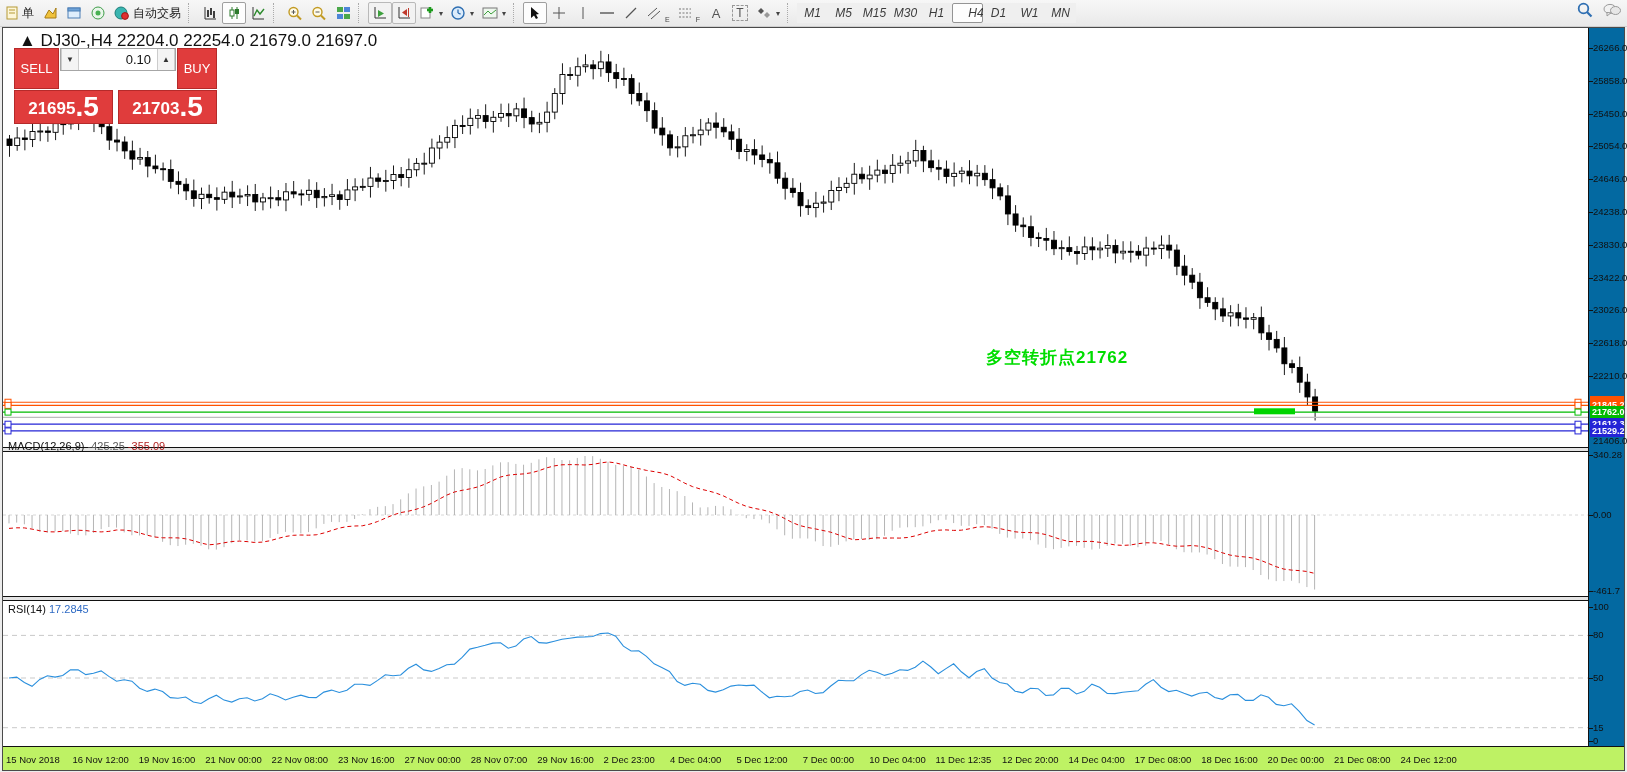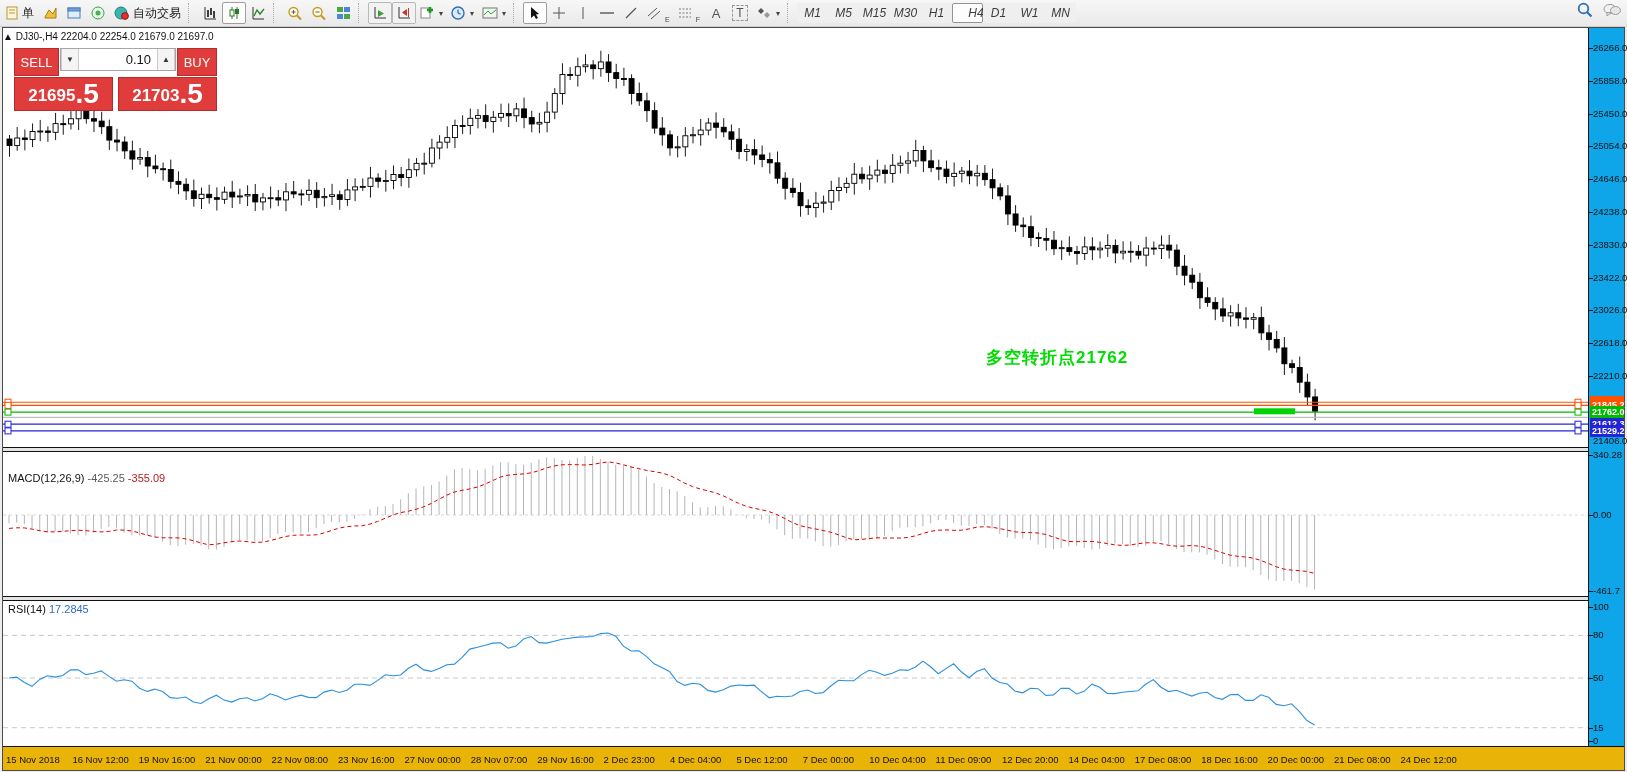--- a/index.html
+++ b/index.html
@@ -23,38 +23,38 @@
   .toolbar-right { position:absolute; right:6px; top:2px; display:flex; gap:10px; align-items:center; }
 
   
   .chart-window { position:absolute; left:2px; top:27px; width:1623px; height:744px;
     background:#fff; border:1px solid #4a4a4a; }
   .plot { position:absolute; left:0; top:0; width:1585px; height:742px; }
   .pane { position:absolute; left:0; background:#fff; }
   .split { position:absolute; left:0; width:1621px; height:5px; background:#e4e4e4;
     border-top:1px solid #111; border-bottom:1px solid #111; }
   .axis-col { position:absolute; left:1585px; top:0; width:36px; height:718px;
-    border-left:1px solid #111; background:#0ea5e9; }
+    border-left:1px solid #111; background:#0369a1; }
   .axis-label { position:absolute; left:4px; font-size:9.5px; color:#111; white-space:nowrap; }
   .axis-tickmark { position:absolute; left:0; width:4px; height:1px; background:#111; }
   .badge { position:absolute; left:1px; width:34px; height:12px; color:#fff;
     font-size:9px; font-weight:bold; line-height:12px; padding-left:2px; white-space:nowrap; }
   .time-axis { position:absolute; left:0; top:718px; width:1621px; height:24px;
-    background:#eab308; border-top:1px solid #111; }
+    background:#bef264; border-top:1px solid #111; }
   .time-label { position:absolute; top:7px; font-size:9.5px; color:#111; white-space:nowrap; }
 
-  .chart-title { position:absolute; left:0; top:3px; font-size:10px; color:#111; z-index:5; }
+  .chart-title { position:absolute; left:16px; top:3px; font-size:17px; color:#111; z-index:5; }
   .chart-title b { font-weight:normal; }
 
   .pane-label { position:absolute; left:5px; top:2px; font-size:11px; color:#111; z-index:4; }
   .val-gray { color:#5a5a5a; } .val-red { color:#b22222; } .val-blue { color:#2f6bc4; }
 
   
   .trade { position:absolute; left:11px; top:20px; z-index:6; width:203px; }
-  .trade-row1 { display:flex; height:28px; }
+  .trade-row1 { display:flex; height:41px; }
   .btn-sell,.btn-buy { background:#e03c3c; border:1px solid #b52a2a; color:#fff;
     font-size:13px; display:flex; align-items:center; justify-content:center; }
   .btn-sell { width:45px; } .btn-buy { width:40px; }
   .vol-box { width:116px; height:23px; background:#fff; border:1px solid #a6a6a6;
     display:flex; align-items:stretch; margin:0 1px; }
   .vol-step { width:18px; display:flex; align-items:center; justify-content:center;
     font-size:8px; color:#333; border-left:1px solid #ccc; border-right:1px solid #ccc; background:#f4f4f4; }
   .vol-val { flex:1; display:flex; align-items:center; justify-content:flex-end;
     padding-right:6px; font-size:13px; color:#111; }
   .trade-row2 { display:flex; margin-top:1px; gap:5px; }
@@ -671,21 +671,21 @@
         <line x1="0" y1="389.36135812449476" x2="1585" y2="389.36135812449476" stroke="#bdbdbd" stroke-width="1.2"></line>
         <line x1="0" y1="396.20856911883595" x2="1585" y2="396.20856911883595" stroke="#2424d6" stroke-width="1.2"></line>
         <rect x="2" y="393.20856911883595" width="6" height="6" fill="#fff" stroke="#2424d6"></rect>
         <rect x="1572" y="393.20856911883595" width="6" height="6" fill="#fff" stroke="#2424d6"></rect>
         <line x1="0" y1="402.92643492320127" x2="1585" y2="402.92643492320127" stroke="#2424d6" stroke-width="1.2"></line>
         <rect x="2" y="399.92643492320127" width="6" height="6" fill="#fff" stroke="#2424d6"></rect>
         <rect x="1572" y="399.92643492320127" width="6" height="6" fill="#fff" stroke="#2424d6"></rect>
         <rect x="1251" y="380.29830234438157" width="41" height="6" fill="#00d400"></rect>
       </svg>
 
-    <div class="pane-label" style="top:444px">
+    <div class="pane-label" style="top:412px">
       <span>MACD(12,26,9)</span>
       <span class="val-gray">-425.25</span>
       <span class="val-red">-355.09</span>
     </div>
     <svg id="macd-svg" class="pane" style="top:424px" width="1585" height="146">
         <line x1="0" y1="63" x2="1585" y2="63" stroke="#d8d8d8" stroke-dasharray="3 3"></line>
         <g>
           <line x1="6" y1="63" x2="6" y2="71.375" stroke="#b5b5b5" stroke-width="1"></line>
           <line x1="13.68" y1="63" x2="13.68" y2="70.60146650784564" stroke="#b5b5b5" stroke-width="1"></line>
           <line x1="21.36" y1="63" x2="21.36" y2="72.27490278540328" stroke="#b5b5b5" stroke-width="1"></line>
@@ -931,21 +931,21 @@
       <div class="time-label" style="left:268.6px">22 Nov 08:00</div>
       <div class="time-label" style="left:335px">23 Nov 16:00</div>
       <div class="time-label" style="left:401.40000000000003px">27 Nov 00:00</div>
       <div class="time-label" style="left:467.80000000000007px">28 Nov 07:00</div>
       <div class="time-label" style="left:534.2px">29 Nov 16:00</div>
       <div class="time-label" style="left:600.6px">2 Dec 23:00</div>
       <div class="time-label" style="left:667px">4 Dec 04:00</div>
       <div class="time-label" style="left:733.4000000000001px">5 Dec 12:00</div>
       <div class="time-label" style="left:799.8000000000001px">7 Dec 00:00</div>
       <div class="time-label" style="left:866.2px">10 Dec 04:00</div>
-      <div class="time-label" style="left:932.6000000000001px">11 Dec 09:00</div>
+      <div class="time-label" style="left:932.6000000000001px">11 Dec 12:35</div>
       <div class="time-label" style="left:999.0000000000001px">12 Dec 20:00</div>
       <div class="time-label" style="left:1065.4px">14 Dec 04:00</div>
       <div class="time-label" style="left:1131.8000000000002px">17 Dec 08:00</div>
       <div class="time-label" style="left:1198.2px">18 Dec 16:00</div>
       <div class="time-label" style="left:1264.6000000000001px">20 Dec 00:00</div>
       <div class="time-label" style="left:1331px">21 Dec 08:00</div>
       <div class="time-label" style="left:1397.4px">24 Dec 12:00</div>
     </div>
 </div>
 

